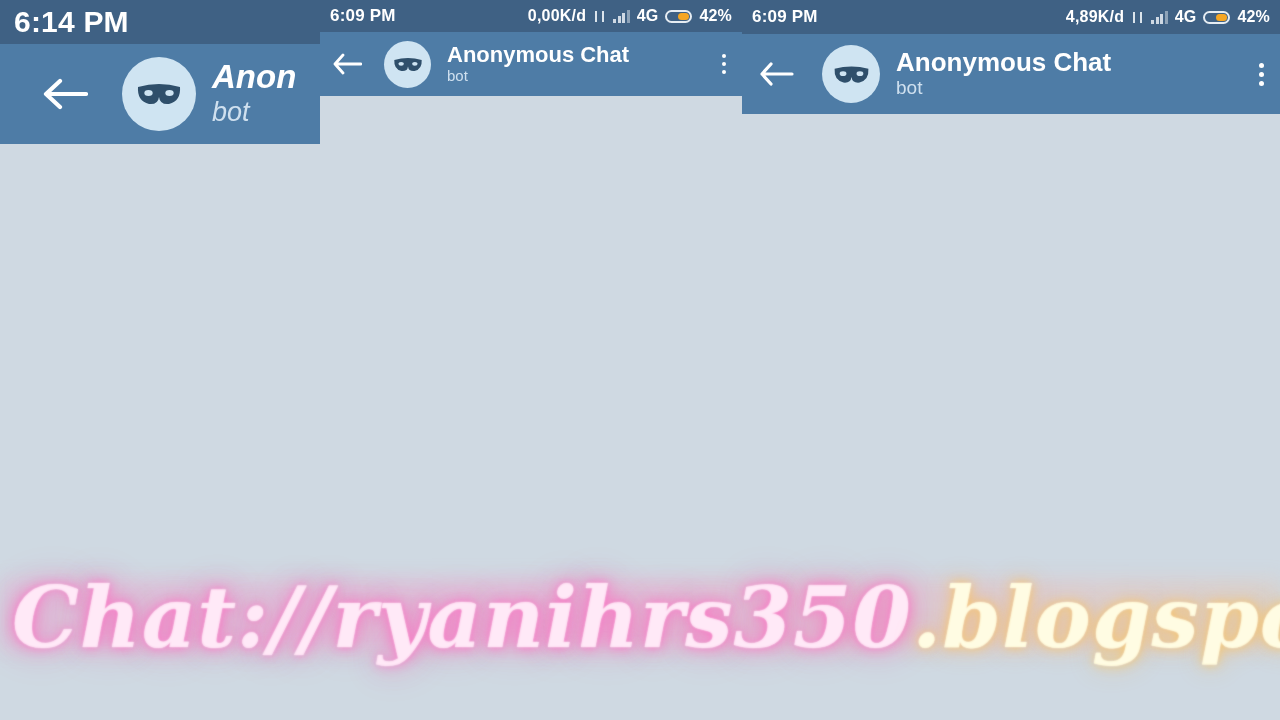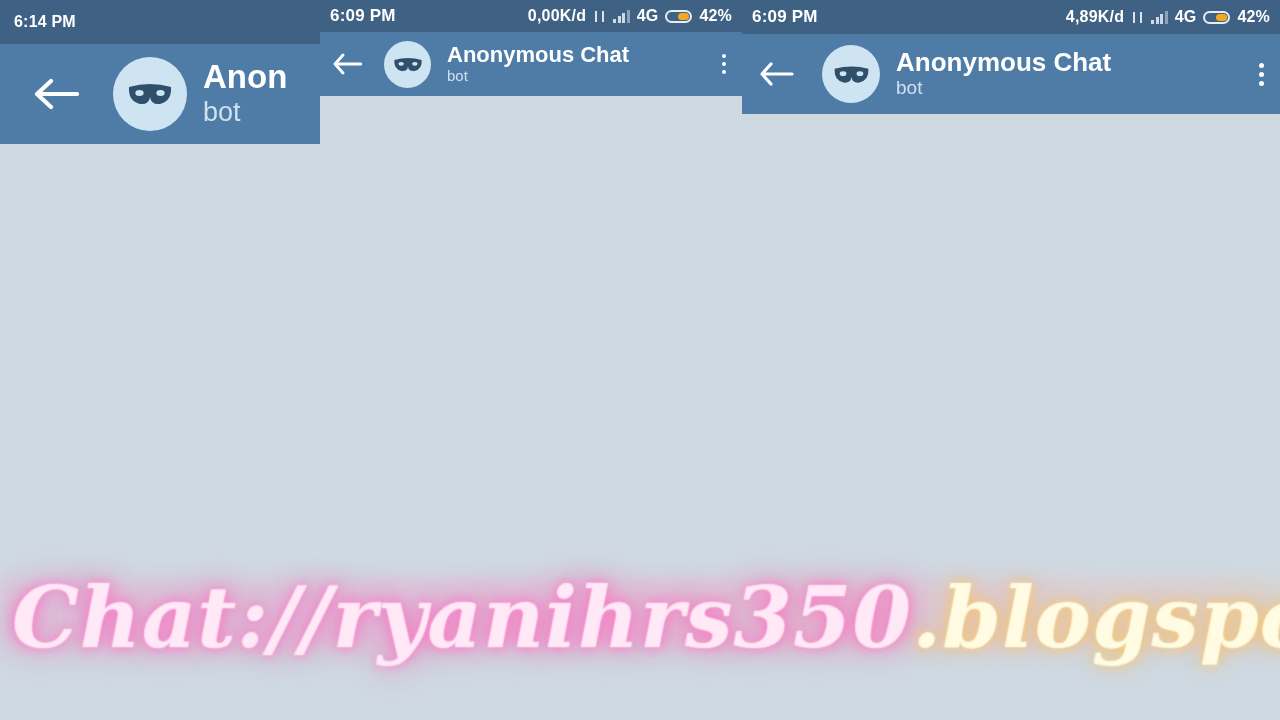--- a/index.html
+++ b/index.html
@@ -11,42 +11,42 @@
   
   .panel { position:relative; height:720px; overflow:hidden; background:#cfd9e2; }
   .panel.left  { width:320px; }
   .panel.mid   { width:422px; }
   .panel.right { width:538px; }
 
   
   .statusbar { height:32px; background:#3f6184; color:#fff;
     display:flex; align-items:center; padding:0 10px; font-size:17px; font-weight:bold;
     letter-spacing:.2px; }
-  .panel.left .statusbar { height:44px; font-size:16px; padding-left:14px; }
+  .panel.left .statusbar { height:44px; font-size:30px; padding-left:14px; }
   .panel.right .statusbar { height:34px; font-size:17px; }
   .sb-clock { white-space:nowrap; }
   .sb-right { margin-left:auto; display:flex; align-items:center; gap:7px; font-size:16px; }
   .sb-net { font-weight:bold; }
   .ico-sync { width:13px; height:15px; position:relative; display:inline-block; }
   .ico-sync::before, .ico-sync::after {
     content:""; position:absolute; width:2px; height:11px; background:#dbe4ec; top:2px; }
   .ico-sync::before { left:2px; } .ico-sync::after { right:2px; }
   .sig { display:inline-flex; align-items:flex-end; gap:1.5px; height:13px; }
   .sig i { width:3px; background:#cfd9e4; display:block; }
   .sig i:nth-child(1){height:4px} .sig i:nth-child(2){height:7px}
   .sig i:nth-child(3){height:10px} .sig i:nth-child(4){height:13px;background:#8ea3b8}
   .batt { width:27px; height:13px; border:2px solid #e6edf3; border-radius:7px;
     position:relative; display:inline-block; }
   .batt::after { content:""; position:absolute; right:1px; top:1px; bottom:1px; width:11px;
     background:#f5a623; border-radius:5px; }
 
   
   .header { background:#4e7ca6; color:#fff; display:flex; align-items:center;
     padding:0 12px; position:relative; }
-  .panel.left  .header { height:100px; padding-left:33px; }
+  .panel.left  .header { height:100px; padding-left:42px;font-style:italic; }
   .panel.mid   .header { height:64px; }
   .panel.right .header { height:80px; padding-left:16px; }
 
   .back { flex:0 0 auto; color:#fff; position:relative; }
   .back svg { display:block; }
 
   .avatar { border-radius:50%; background:#cfe4f2; display:flex;
     align-items:center; justify-content:center; flex:0 0 auto; }
   .panel.left  .avatar { width:74px; height:74px; margin-left:34px; }
   .panel.mid   .avatar { width:47px; height:47px; margin-left:22px; }

